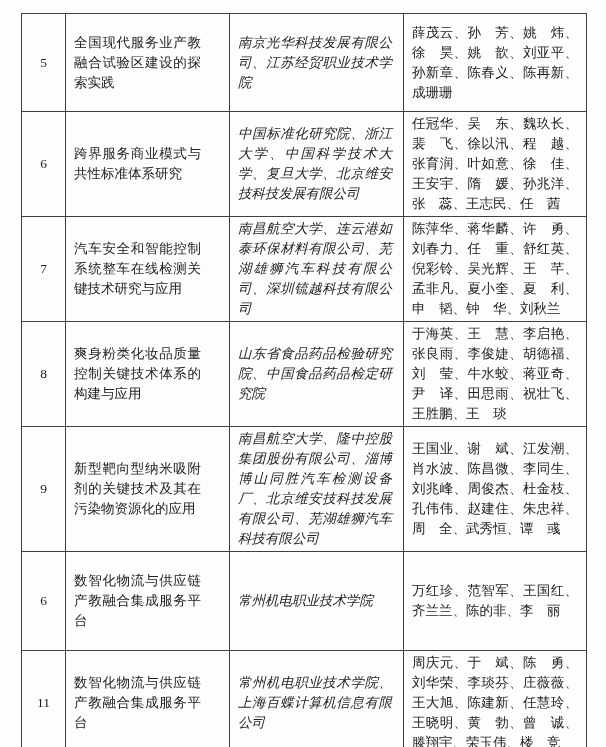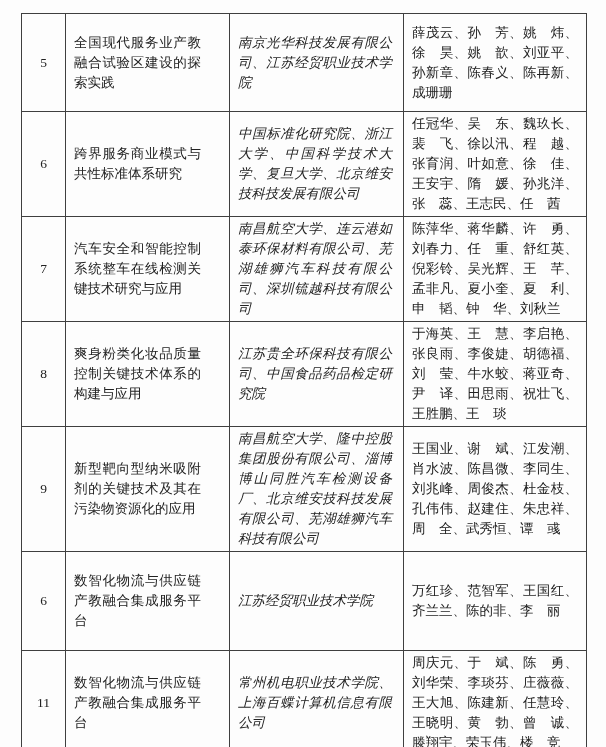--- a/index.html
+++ b/index.html
@@ -94,33 +94,33 @@
         </tr>
         <tr class="r2">
           <td class="c-num">7</td>
           <td class="c-title">汽车安全和智能控制系统整车在线检测关键技术研究与应用</td>
           <td class="c-orgs">南昌航空大学、连云港如泰环保材料有限公司、芜湖雄狮汽车科技有限公司、深圳锍越科技有限公司</td>
           <td class="c-people">陈萍华、蒋华麟、许　勇、刘春力、任　重、舒红英、倪彩铃、吴光辉、王　芊、孟非凡、夏小奎、夏　利、申　韬、钟　华、刘秋兰</td>
         </tr>
         <tr class="r3">
           <td class="c-num">8</td>
           <td class="c-title">爽身粉类化妆品质量控制关键技术体系的构建与应用</td>
-          <td class="c-orgs">江苏贵全环保科技有限公司、中国食品药品检定研究院</td>
+          <td class="c-orgs">山东省食品药品检验研究院、中国食品药品检定研究院</td>
           <td class="c-people">于海英、王　慧、李启艳、张良雨、李俊婕、胡德福、刘　莹、牛水蛟、蒋亚奇、尹　译、田思雨、祝壮飞、王胜鹏、王　琰</td>
         </tr>
         <tr class="r4">
           <td class="c-num">9</td>
           <td class="c-title">新型靶向型纳米吸附剂的关键技术及其在污染物资源化的应用</td>
           <td class="c-orgs">南昌航空大学、隆中控股集团股份有限公司、淄博博山同胜汽车检测设备厂、北京维安技科技发展有限公司、芜湖雄狮汽车科技有限公司</td>
           <td class="c-people">王国业、谢　斌、江发潮、肖水波、陈昌微、李同生、刘兆峰、周俊杰、杜金枝、孔伟伟、赵建住、朱忠祥、周　全、武秀恒、谭　彧</td>
         </tr>
         <tr class="r5">
           <td class="c-num">6</td>
           <td class="c-title">数智化物流与供应链产教融合集成服务平台</td>
-          <td class="c-orgs">江苏经贸职业技术学院</td>
+          <td class="c-orgs">常州机电职业技术学院</td>
           <td class="c-people">万红珍、范智军、王国红、齐兰兰、陈的非、李　丽</td>
         </tr>
         <tr class="r6">
           <td class="c-num">11</td>
           <td class="c-title">数智化物流与供应链产教融合集成服务平台</td>
           <td class="c-orgs">常州机电职业技术学院、上海百蝶计算机信息有限公司</td>
           <td class="c-people">周庆元、于　斌、陈　勇、刘华荣、李琰芬、庄薇薇、王大旭、陈建新、任慧玲、王晓明、黄　勃、曾　诚、滕翔宇、荣玉伟、楼　竞</td>
         </tr>
       </tbody>
     </table>

